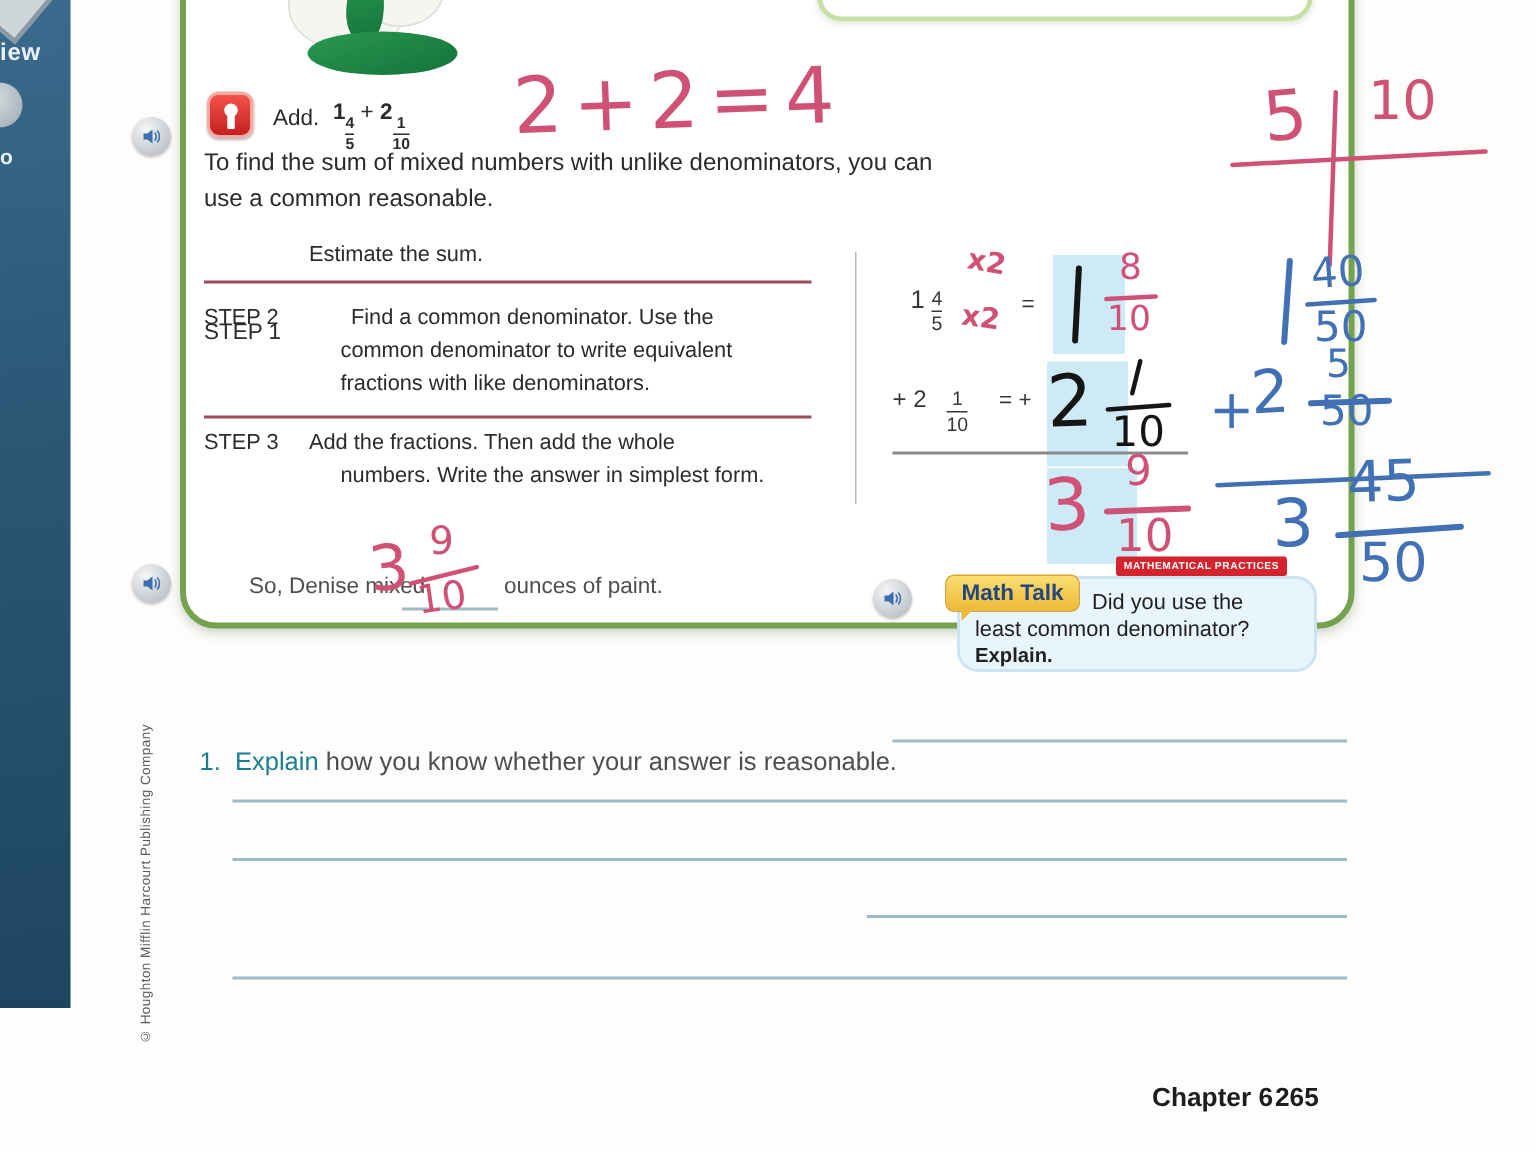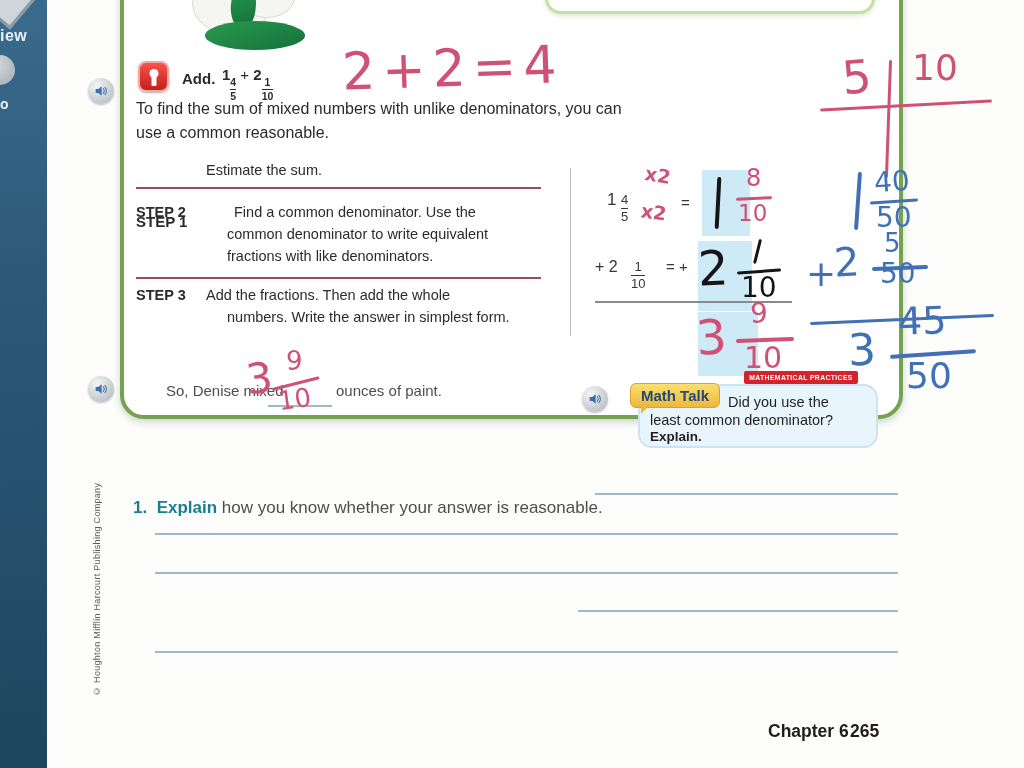--- a/index.html
+++ b/index.html
@@ -1,20 +1,20 @@
 <!DOCTYPE html>
 <html><head>
 <meta charset="utf-8">
 <style>
   * { margin:0; padding:0; box-sizing:border-box; }
   html,body { width:1024px; height:768px; background:#fff; font-family:"Liberation Sans",sans-serif; }
   #stage { position:relative; width:1024px; height:768px; overflow:hidden; background:#fdfdfc; }
 
   
-  .sidebar { position:absolute; left:0; top:0; width:47px; height:768px;
+  .sidebar { position:absolute; left:0; top:0; width:47px; height:672px;
     background:linear-gradient(175deg,#3a6b8d 0%, #2d5a78 35%, #1e4560 100%); z-index:5;text-align:center; }
   .sb-corner { position:absolute; left:-16px; top:-20px; width:44px; height:40px;
     background:#cfd6da; border:3px solid #8a9aa5; transform:rotate(40deg); }
   .sb-text { position:absolute; left:0; color:#e9f1f6; font-size:16px; font-weight:bold; letter-spacing:.5px; }
   .sb-circle { position:absolute; left:-15px; top:55px; width:30px; height:30px; border-radius:50%;
     background:radial-gradient(circle at 35% 35%, #d7dde1, #9fa9b0); }
 
   
   .green-box { position:absolute; left:120px; top:-40px; width:783px; height:459px;
     border:4px solid #74a24e; border-radius:24px; background:#fff;
@@ -23,21 +23,21 @@
     border:3px solid #c6dfa5; border-radius:16px; background:#fff;
     box-shadow:0 2px 4px rgba(120,160,90,.25); z-index:2; }
 
   
   .paint { position:absolute; z-index:3; }
   .paint-white { background:#f5f5f2; border:1px solid #dcdcd6; border-radius:50%; }
   .paint-green { background:linear-gradient(160deg,#2a9a50,#14713a); }
 
   
   .print { position:absolute; color:#2d2a2b; z-index:4; }
-  .bold { font-weight:bold; }
+  .bold { font-weight:normal; }
   .gray-print { color:#4e4e4e; }
   .teal { color:#1a7e8f; }
 
   .lock { position:absolute; left:138px; top:61px; width:31px; height:31px; border-radius:8px;
     background:linear-gradient(180deg,#f5534a,#c41f1f); border:2px solid #f3aaa2;
     box-shadow:0 1px 2px rgba(0,0,0,.3); z-index:4; }
   .lock .hole { position:absolute; left:50%; top:6px; transform:translateX(-50%);
     width:9px; height:9px; border-radius:50%; background:#fff; }
   .lock .stem { position:absolute; left:50%; top:12px; transform:translateX(-50%);
     width:5px; height:11px; background:#fff; border-radius:1px; }

